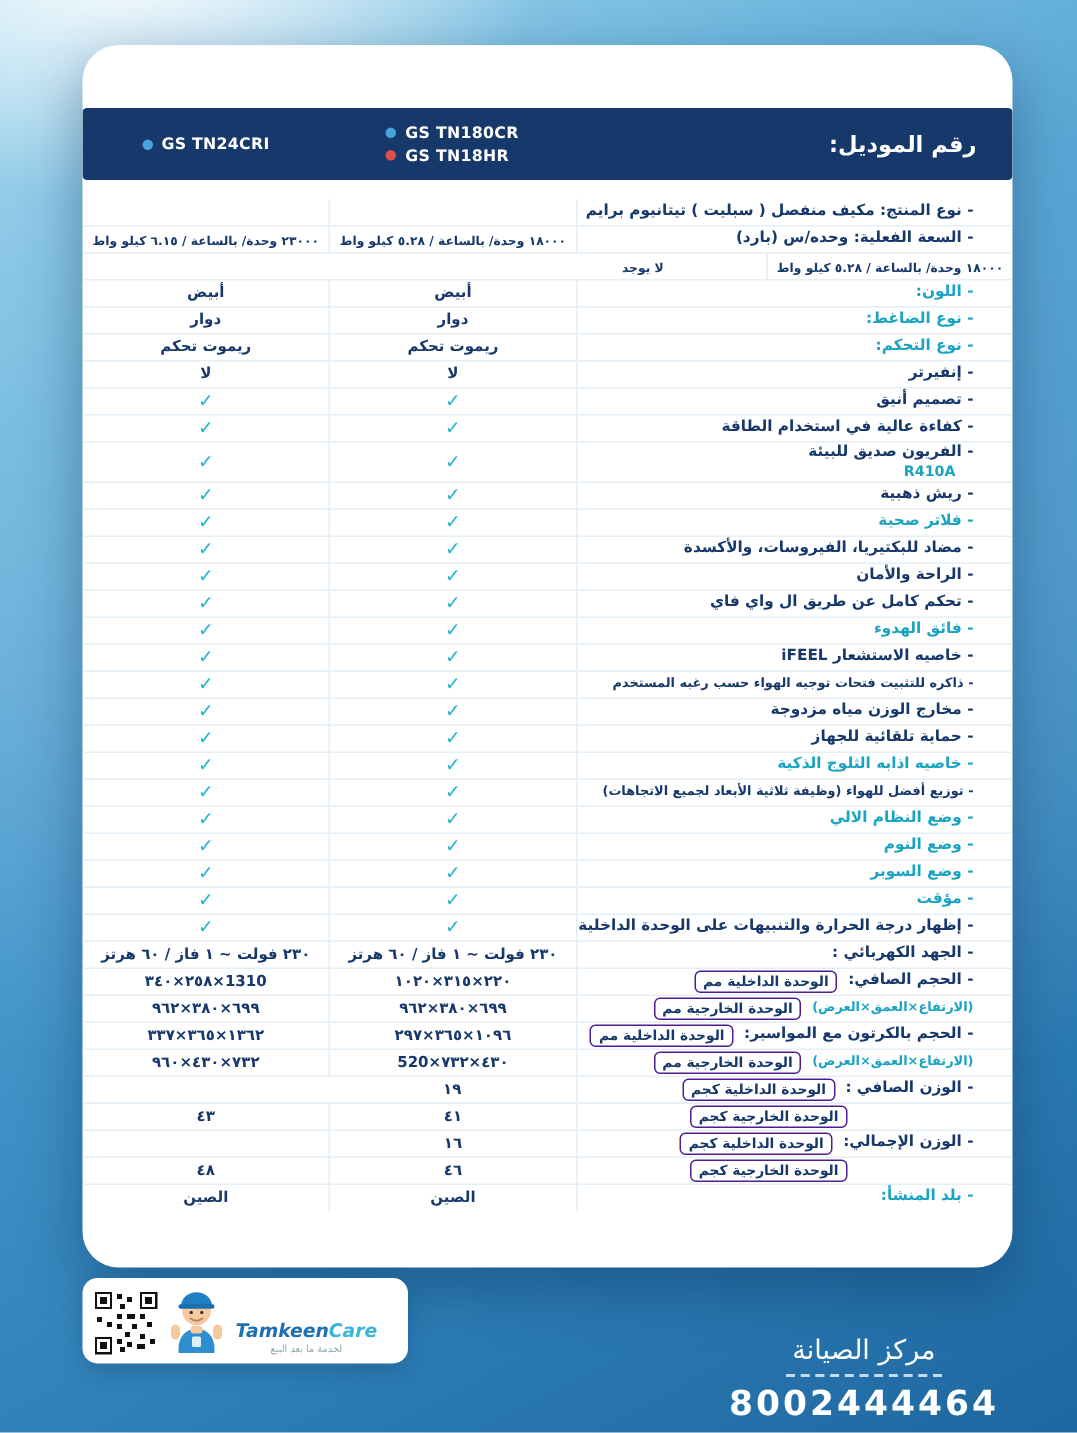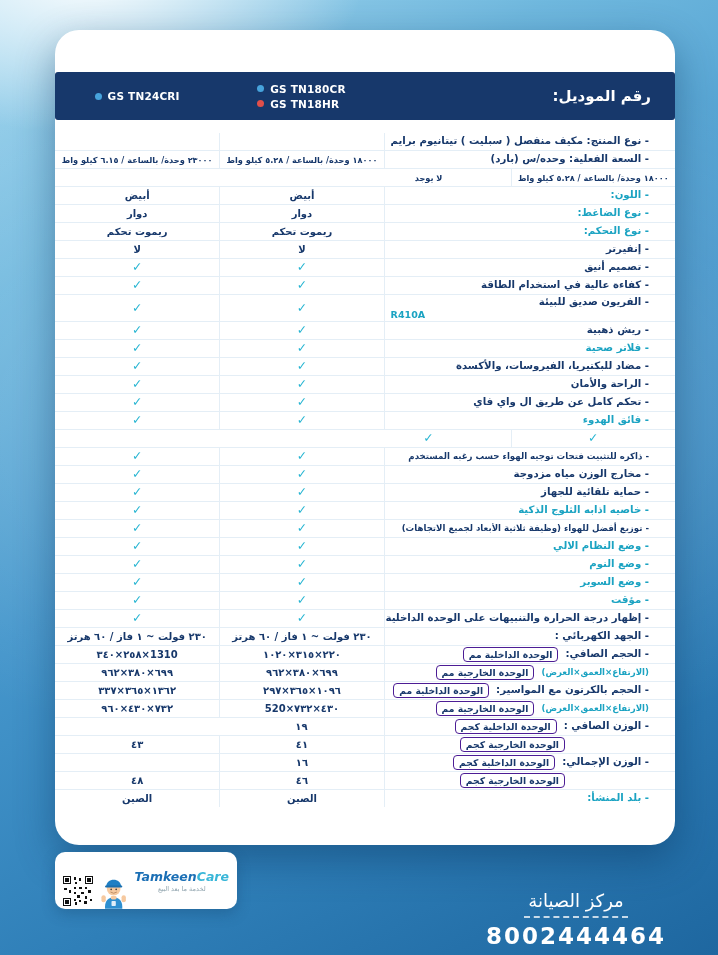--- a/index.html
+++ b/index.html
@@ -35,30 +35,30 @@
   .c-m{width:26.5%;border-left:1px solid #e4eef6;justify-content:center;}
   .c-l{width:26.5%;justify-content:center;}
   .lab-col{display:flex;flex-direction:column;justify-content:center;width:100%;direction:rtl;}
   .lab-line{display:flex;direction:rtl;align-items:center;gap:7px;}
   .pre{font-size:10.2px;font-weight:bold;color:var(--navy,#17386b);line-height:1.2;white-space:nowrap;}
   .accent .pre{color:var(--teal,#1ba3c2);}
   .small .pre{font-size:8.6px;}
   .indent .lab-line{padding-right:84px;}
   .chip{border:1px solid #4c1d95;border-radius:4px;padding:0 5px;font-size:9.2px;font-weight:bold;
         color:var(--navy,#17386b);line-height:13px;white-space:nowrap;}
-  .lab-line2{font-size:9.5px;font-weight:bold;color:var(--teal,#1ba3c2);direction:ltr;text-align:left;padding-right:12px;}
+  .lab-line2{font-size:9.5px;font-weight:bold;color:var(--teal,#1ba3c2);direction:ltr;text-align:right;padding-right:12px;}
   .v-txt{font-size:10px;font-weight:bold;color:var(--navy,#17386b);direction:rtl;white-space:nowrap;}
   .v-num{font-size:10px;font-weight:bold;color:var(--navy,#17386b);direction:ltr;unicode-bidi:isolate;white-space:nowrap;}
   .v-cap{font-size:8.2px;}
   .check{color:var(--check,#27b5d2);font-size:12.5px;font-weight:bold;line-height:1;}
 
   
-  .footer-left{position:absolute;left:55px;top:852px;width:182px;height:57px;background:#fff;border-radius:10px;
-    box-shadow:0 5px 14px rgba(15,60,100,.3);display:flex;direction:ltr;align-items:flex-start;gap:7px;
-    padding:18px 8px;box-sizing:border-box;}
+  .footer-left{position:absolute;left:55px;top:852px;width:217px;height:57px;background:#fff;border-radius:10px;
+    box-shadow:0 5px 14px rgba(15,60,100,.3);display:flex;direction:ltr;align-items:flex-end;gap:7px;
+    padding:6px 8px;box-sizing:border-box;}
   .logo{display:flex;flex-direction:column;align-items:center;line-height:1.1;}
   .logo-name{font-size:12.5px;font-weight:bold;font-style:italic;white-space:nowrap;}
   .logo-p1{color:#1b6fb5;} .logo-p2{color:#38b6d8;}
   .logo-tag{font-size:6.5px;color:#8fa3ad;margin-top:2px;}
   .footer-right{position:absolute;right:52px;top:870px;text-align:center;direction:rtl;}
   .service{display:inline-block;color:#fff;font-size:18px;letter-spacing:1px;padding:0 4px 5px 4px;
     border-bottom:2px dashed rgba(255,255,255,.75);margin-top:20px;}
   .phone{color:#fff;font-size:23px;font-weight:bold;letter-spacing:2px;margin-top:5px;direction:ltr;}
 </style>
 </head>
@@ -315,20 +315,27 @@
           </div>
         </div>
         <div class="cell c-m">
           <span class="check">✓</span>
         </div>
         <div class="cell c-l">
           <span class="check">✓</span>
         </div>
       </div>
       <div class="row">
+        <div class="cell c-label">
+          <div class="lab-col">
+            <div class="lab-line">
+              <span class="pre">- خاصيه الاستشعار iFEEL</span>
+            </div>
+          </div>
+        </div>
         <div class="cell c-m">
           <span class="check">✓</span>
         </div>
         <div class="cell c-l">
           <span class="check">✓</span>
         </div>
       </div>
       <div class="row">
         <div class="cell c-label small">
           <div class="lab-col">

